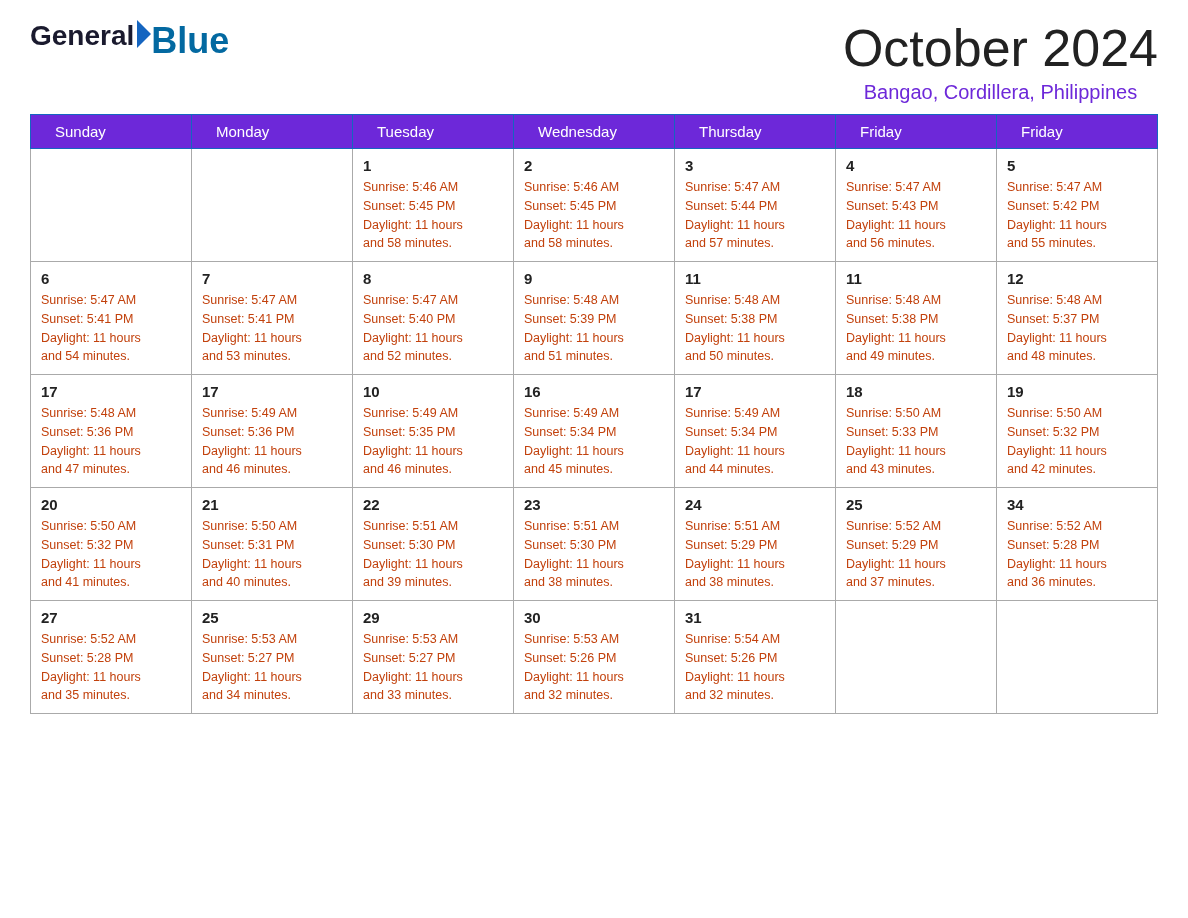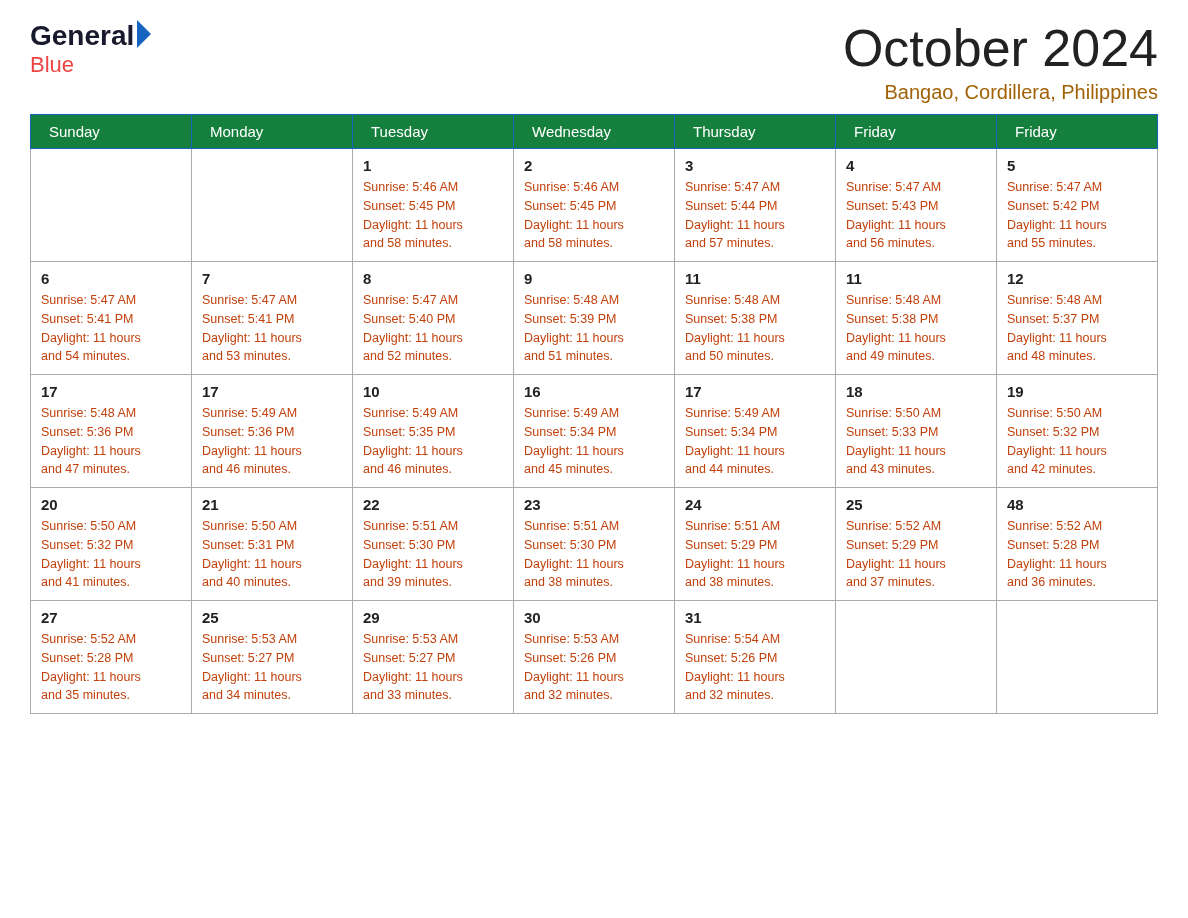--- a/index.html
+++ b/index.html
@@ -11,21 +11,21 @@
       padding: 20px 30px;
     }
     .header {
       display: flex;
       justify-content: space-between;
       align-items: flex-start;
       margin-bottom: 10px;
     }
     .logo {
       display: flex;
-      flex-direction: column;
+      flex-direction: row;
       align-items: flex-start;
     }
     .logo-top {
       display: flex;
       align-items: center;
     }
     .logo-text-general {
       font-size: 28px;
       font-weight: bold;
       color: #1a1a2e;
@@ -33,50 +33,50 @@
     .logo-arrow {
       width: 0;
       height: 0;
       border-left: 14px solid #1565c0;
       border-top: 14px solid transparent;
       border-bottom: 14px solid transparent;
       margin-left: 3px;
       margin-top: -4px;
     }
     .logo-text-blue {
-      font-size: 22px;
-      font-weight: normal;
-      color: #ef4444;
+      font-size: 36px;
+      font-weight: bold;
+      color: #0369a1;
       margin-left: 4px;
     }
     .title-section {
-      text-align: right;
+      text-align: center;
     }
     .month-title {
       font-size: 52px;
       font-weight: normal;
       color: #222;
       line-height: 1.1;
     }
     .location-title {
       font-size: 20px;
-      color: #a16207;
+      color: #6d28d9;
       margin-top: 4px;
     }
     .calendar {
       width: 100%;
       border-collapse: collapse;
       margin-top: 8px;
     }
     .calendar th {
-      background-color: #15803d;
+      background-color: #6d28d9;
       color: #fff;
       font-size: 15px;
       font-weight: normal;
-      padding: 8px 18px;
+      padding: 8px 24px;
       text-align: left;
       border: 1px solid #1565c0;
     }
     .calendar td {
       vertical-align: top;
       padding: 8px 10px;
       border: 1px solid #aaa;
       width: 14.28%;
       font-size: 13px;
       color: #333;
@@ -233,21 +233,21 @@
         </td>
         <td>
           <div class="day-number">24</div>
           <div class="day-info">Sunrise: 5:51 AM<br>Sunset: 5:29 PM<br>Daylight: 11 hours<br>and 38 minutes.</div>
         </td>
         <td>
           <div class="day-number">25</div>
           <div class="day-info">Sunrise: 5:52 AM<br>Sunset: 5:29 PM<br>Daylight: 11 hours<br>and 37 minutes.</div>
         </td>
         <td>
-          <div class="day-number">48</div>
+          <div class="day-number">34</div>
           <div class="day-info">Sunrise: 5:52 AM<br>Sunset: 5:28 PM<br>Daylight: 11 hours<br>and 36 minutes.</div>
         </td>
       </tr>
       <tr>
         <td>
           <div class="day-number">27</div>
           <div class="day-info">Sunrise: 5:52 AM<br>Sunset: 5:28 PM<br>Daylight: 11 hours<br>and 35 minutes.</div>
         </td>
         <td>
           <div class="day-number">25</div>

